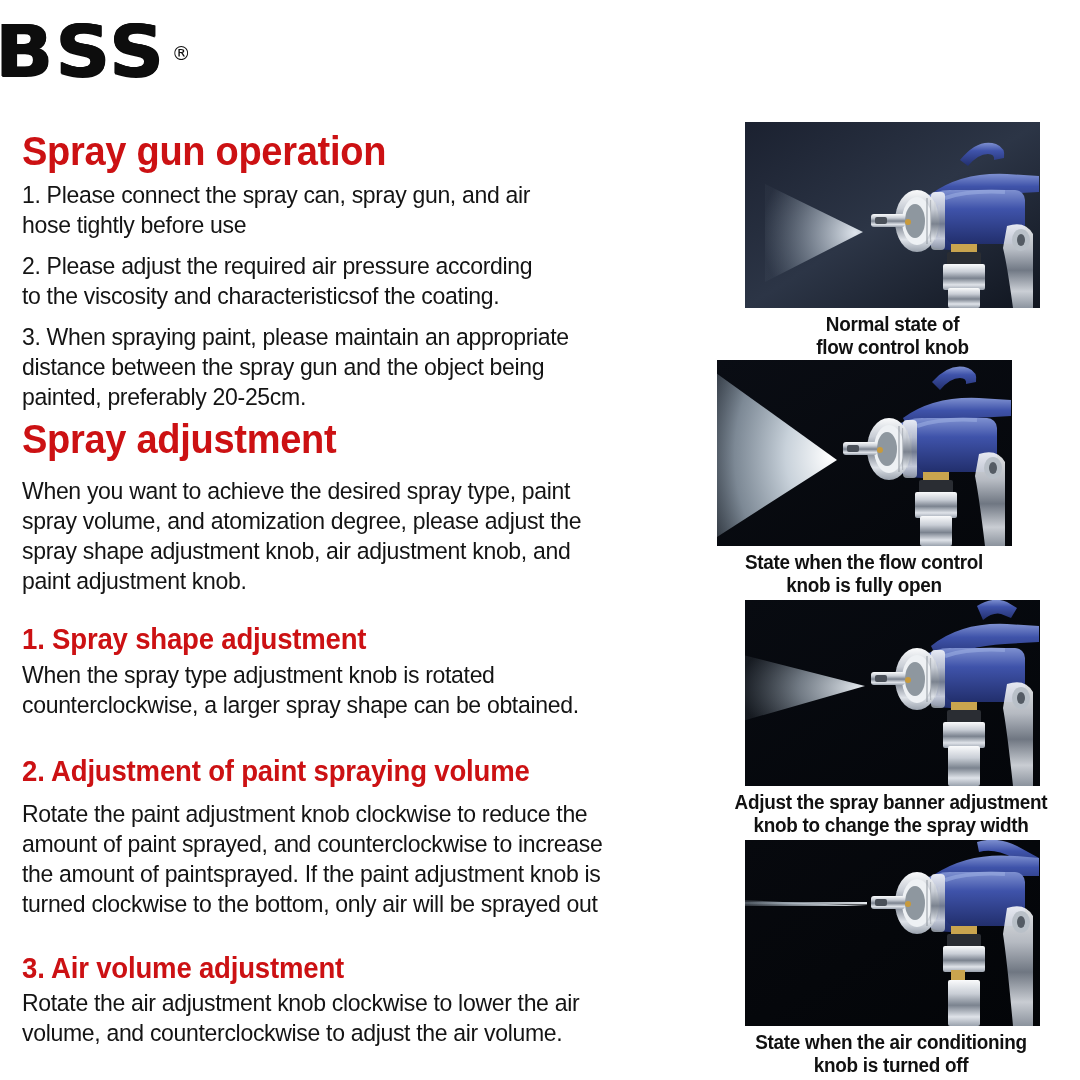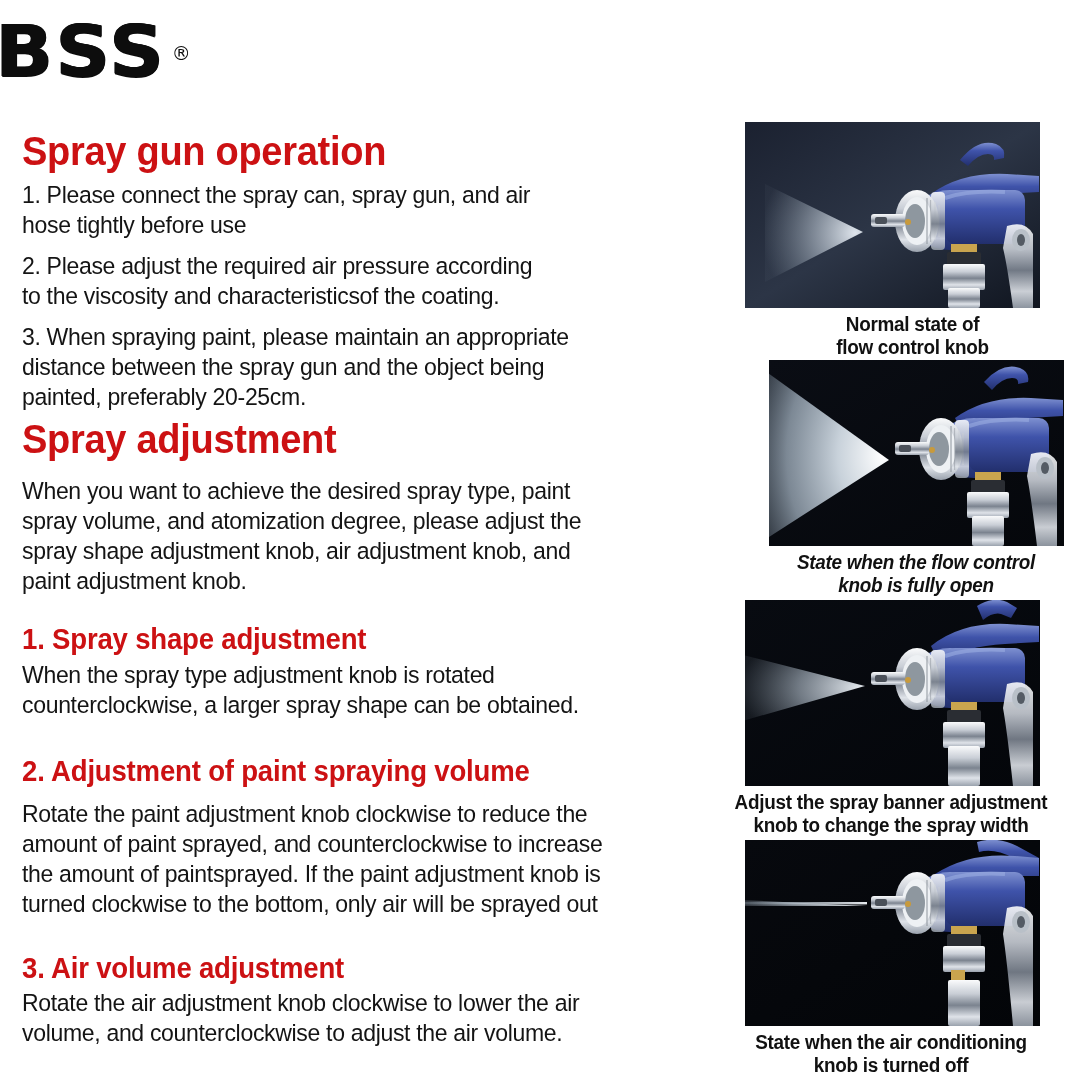--- a/index.html
+++ b/index.html
@@ -101,22 +101,22 @@
     margin-top:5px;
     text-align:center;
     font-weight:bold;
     font-size:19.5px;
     line-height:23px;
     color:#111;
     letter-spacing:-0.3px;
     white-space:pre-line;
     transform:scaleX(0.97);
   }
-  #blk1{ left:745px; top:122px; width:335px; }
-  #blk2{ left:769px; top:360px; width:295px;font-style:italic; }
+  #blk1{ left:745px; top:122px; width:295px; }
+  #blk2{ left:717px; top:360px; width:295px; }
   #blk3{ left:745px; top:600px; width:324px; }
   #blk4{ left:745px; top:840px; width:337px; }
   #blk3 .caption, #blk4 .caption{
     width:352px; margin-left:-30px;
   }
   #blk2 .caption{ width:320px; margin-left:-13px; }
 </style>
 </head>
 <body>
 

